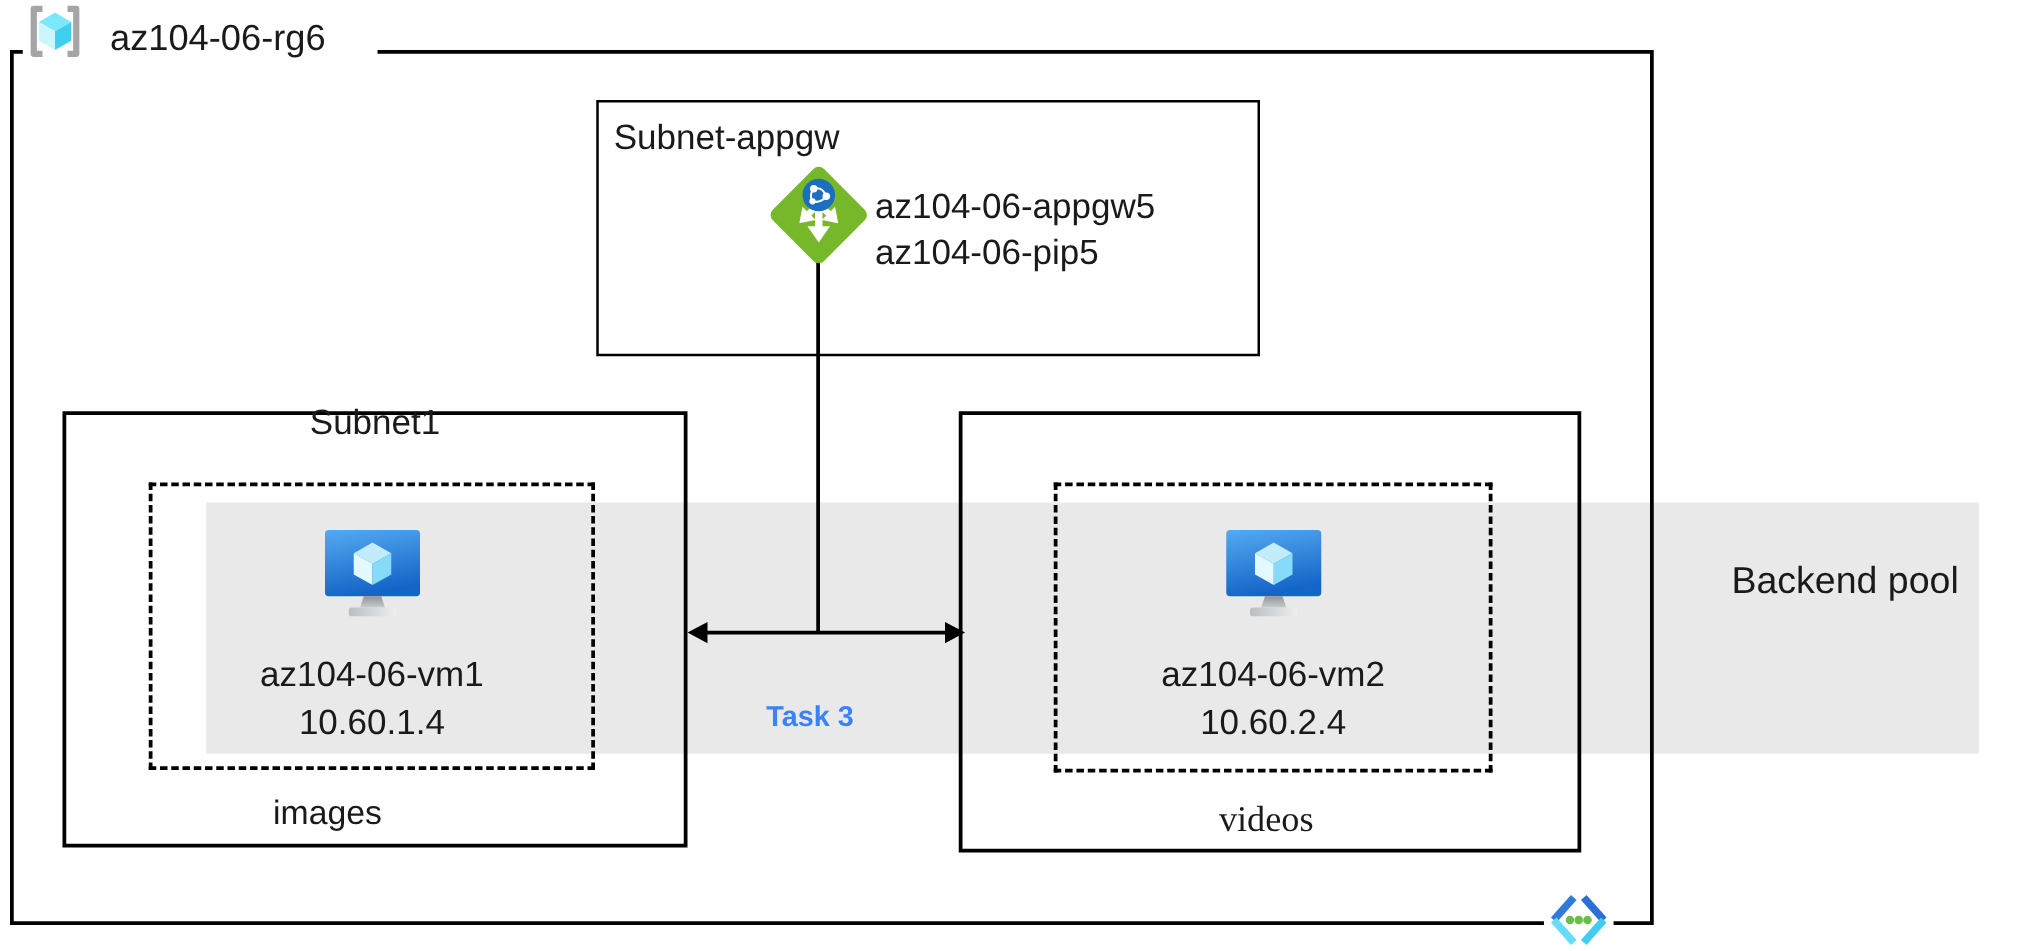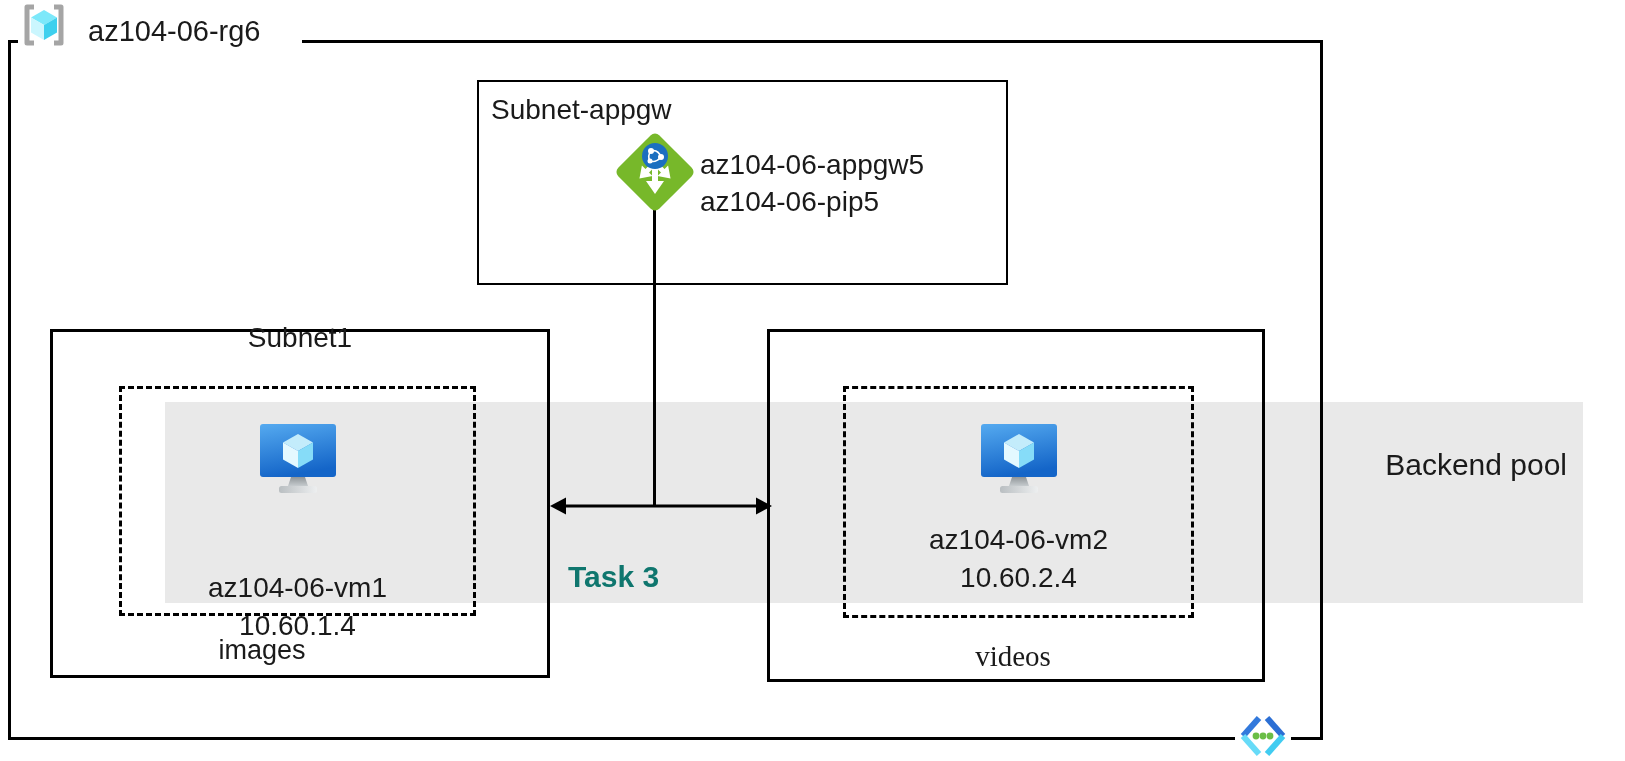--- a/index.html
+++ b/index.html
@@ -10,21 +10,21 @@
   .abs{position:absolute;}
   .band{background:#e9e9e9;}
   .box{border:3px solid #000;background:transparent;box-sizing:border-box;}
   .box-thin{border:2px solid #000;background:#fff;box-sizing:border-box;}
   .dashed{border:3px dashed #000;background:transparent;box-sizing:border-box;}
   .lbl{font-size:28px;line-height:34px;white-space:nowrap;}
   .center{text-align:center;}
   .title-lg{font-size:29px;}
   .vm-lines{font-size:28px;line-height:38px;text-align:center;}
   .gw-lines{font-size:28px;line-height:37px;}
-  .task{font-size:30px;font-weight:bold;color:#0f766e;}
+  .task{font-size:23px;font-weight:bold;color:#3b82f6;text-align:center;}
   .backend{font-size:30px;text-align:right;}
   .vline{background:#000;}
   .patch{background:#fff;}
 </style>
 </head>
 <body>
 
 <div id="canvas">
 
   <div class="abs band" style="left:165px;top:402px;width:1418px;height:201px;"></div>
@@ -101,21 +101,21 @@
           <stop offset="1" stop-color="#edeff0"></stop>
       </linearGradient>
     </defs>
     <rect x="1" y="0" width="76" height="53" rx="3" fill="url(#monG)"></rect>
     <polygon points="39,10 54,18.5 39,27 24,18.5" fill="#c3ecfb"></polygon>
     <polygon points="24,18.5 39,27 39,44 24,35.5" fill="#e4f9ff"></polygon>
     <polygon points="54,18.5 39,27 39,44 54,35.5" fill="#86dcf8"></polygon>
     <polygon points="32,53 46,53 49,62 29,62" fill="url(#neckG)"></polygon>
     <rect x="20" y="62" width="38" height="7" rx="2.5" fill="url(#baseG)"></rect>
   </svg>
-  <div class="abs vm-lines" style="left:119px;top:521px;width:357px;margin-top:48px;">
+  <div class="abs vm-lines" style="left:119px;top:521px;width:357px;">
     <div>az104-06-vm1</div>
     <div>10.60.1.4</div>
   </div>
   <div class="abs lbl center" style="left:50px;top:633px;width:424px;font-size:27px;">images</div>
 
   <svg class="abs" style="left:980px;top:424px;" width="78" height="70" viewBox="0 0 78 70">
     <rect x="1" y="0" width="76" height="53" rx="3" fill="url(#monG)"></rect>
     <polygon points="39,10 54,18.5 39,27 24,18.5" fill="#c3ecfb"></polygon>
     <polygon points="24,18.5 39,27 39,44 24,35.5" fill="#e4f9ff"></polygon>
     <polygon points="54,18.5 39,27 39,44 54,35.5" fill="#86dcf8"></polygon>

